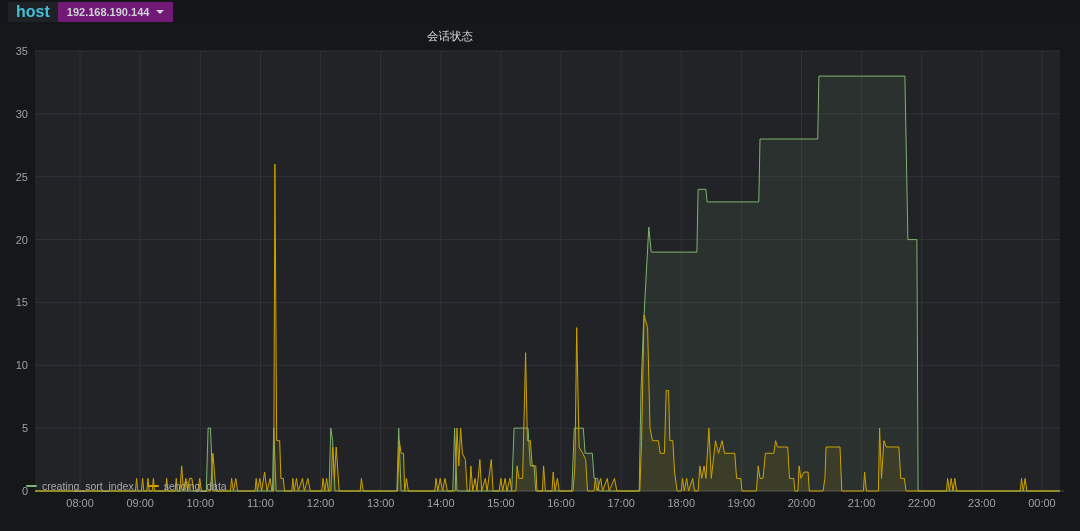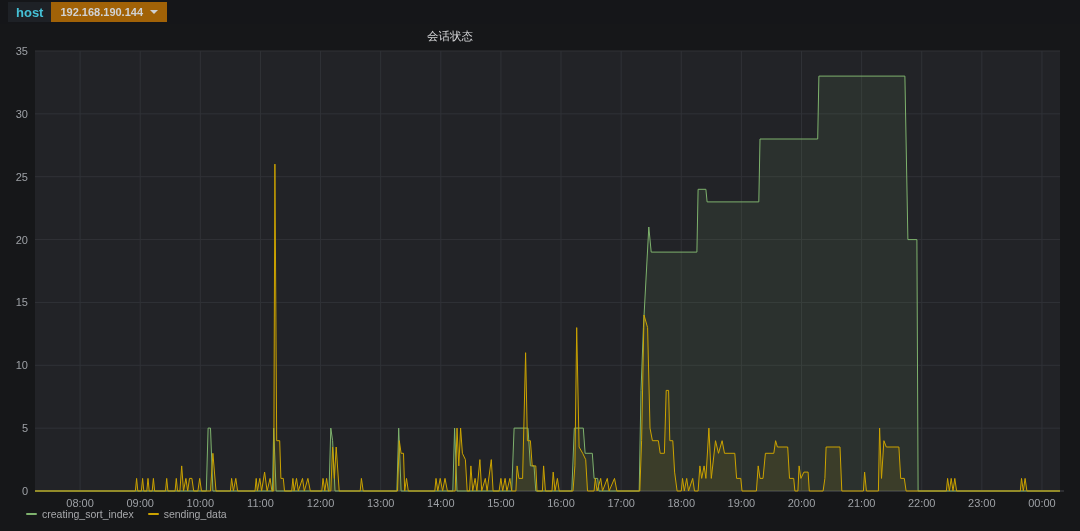--- a/index.html
+++ b/index.html
@@ -4,36 +4,36 @@
 <style>
   * { margin:0; padding:0; box-sizing:border-box; }
   html,body { width:1080px; height:531px; background:#161719; overflow:hidden;
               font-family:"Liberation Sans","DejaVu Sans",sans-serif; }
   .root { position:relative; width:1080px; height:531px; background:#161719; }
 
   
   .topbar { position:absolute; left:0; top:0; width:1080px; height:24px;
             background:#151619; display:flex; align-items:center; padding-left:8px; gap:14px; }
   .vargroup { display:flex; align-items:stretch; height:20px; }
-  .varlabel { background:#1e2126; color:#45c0d6; font-size:13px; font-weight:bold;
+  .varlabel { background:#1e2126; color:#45c0d6; font-size:16px; font-weight:bold;
               display:flex; align-items:center; padding:0 8px; }
-  .varvalue { background:#a16207; color:#d0d2d4; font-size:11px; font-weight:600;
+  .varvalue { background:#701a75; color:#d0d2d4; font-size:11px; font-weight:600;
               display:flex; align-items:center; padding:0 9px; cursor:pointer; }
   .caret { display:inline-block; width:0; height:0; margin-left:7px;
            border-left:4px solid transparent; border-right:4px solid transparent;
            border-top:4px solid #cfd0d2; }
 
   
   .panel-title { position:absolute; left:0; top:29px; width:900px; text-align:center;
                  color:#d5d6d8; font-size:11.5px; cursor:pointer; }
   svg#chart-svg { position:absolute; left:0; top:24px; }
   .ticktext { fill:#9da0a5; font-size:11px; font-family:"Liberation Sans","DejaVu Sans",sans-serif; }
 
   
-  .legend { position:absolute; left:26px; top:508px; display:flex; gap:14px; align-items:center; }
+  .legend { position:absolute; left:26px; top:480px; display:flex; gap:14px; align-items:center; }
   .legend-item { display:flex; align-items:center; gap:5px; cursor:pointer; }
   .legend-swatch { width:11px; height:2.5px; border-radius:1px; }
   .legend-label { color:#a7a8ab; font-size:10.5px; }
 </style>
 </head>
 <body>
 
 <div class="root">
 
   <div class="topbar">

